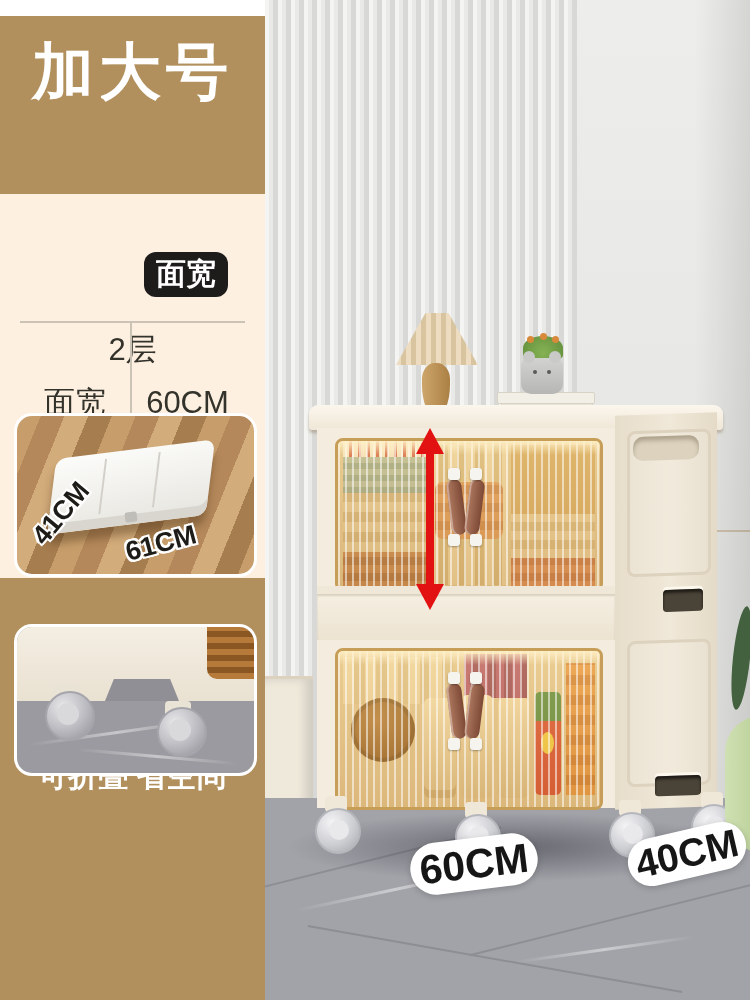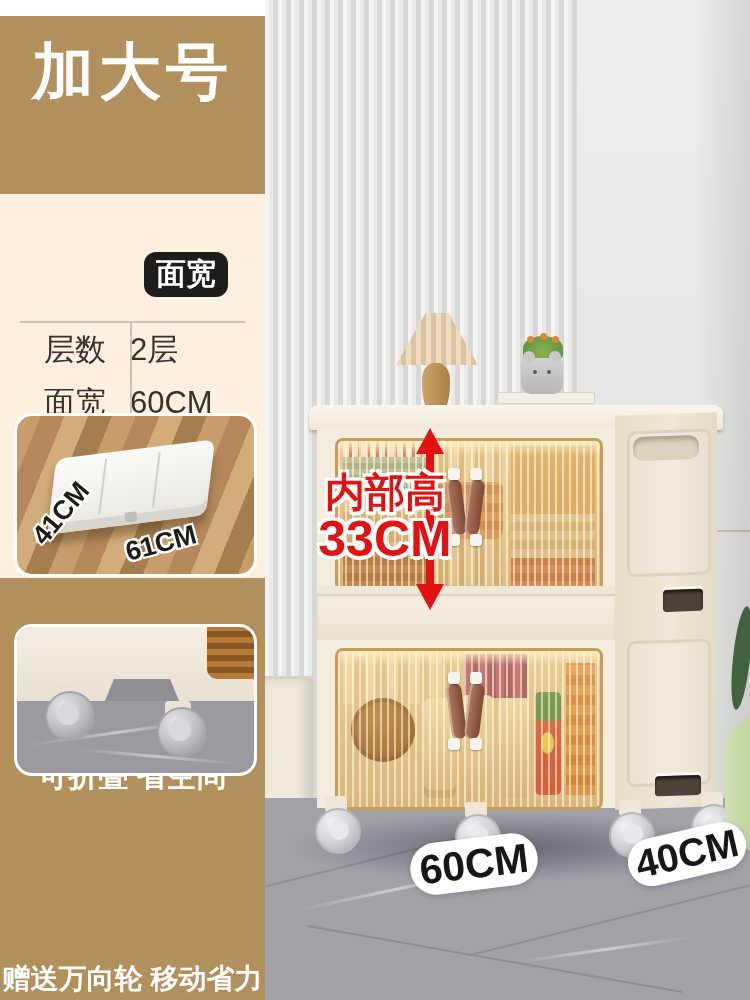--- a/index.html
+++ b/index.html
@@ -17,21 +17,21 @@
             color:#2b2a22;font-size:33px;font-weight:700;}
   #spec-panel{left:0;top:178px;width:265px;height:384px;background:#fdf0e1;}
   #big-number{left:30px;top:14px;font-size:102px;font-weight:900;color:#1c1c1a;line-height:1;}
   #width-badge{left:144px;top:58px;width:84px;height:45px;background:#1d1c1a;border-radius:12px;
             display:flex;align-items:center;justify-content:center;color:#fff;
             font-size:30px;font-weight:700;}
   #spec-table{left:20px;top:127px;width:225px;height:212px;
             border-top:2px solid #cbc4b6;border-bottom:2px solid #cbc4b6;}
   .spec-row{display:flex;height:53px;align-items:center;}
   .spec-label{width:110px;text-align:center;font-size:31px;color:#33322b;}
-  .spec-value{flex:1;font-size:31px;color:#33322b;}
+  .spec-value{flex:1;text-align:center;font-size:31px;color:#33322b;}
   #table-divider{left:130px;top:127px;width:2px;height:212px;background:#cbc4b6;}
 
   .photo-card{left:14px;width:237px;border:3px solid #fff;border-radius:18px;overflow:hidden;}
   #fold-card{top:397px;height:158px;background:
      repeating-linear-gradient(112deg,#c79e6b 0 22px,#b4885a 22px 44px,#d3ac7b 44px 66px,#a67d4f 66px 88px);}
   #fold-box{left:34px;top:34px;width:160px;height:74px;background:linear-gradient(175deg,#fcfcfa,#e6e5df);
      border-radius:10px;transform:rotate(-7deg) skewX(-14deg);
      box-shadow:0 10px 8px rgba(70,45,20,.4),inset 0 -10px 0 #d8d6cf;}
   .box-groove{position:absolute;top:6px;bottom:14px;width:2px;background:#d2d0c8;}
   #fold-latch{left:108px;top:96px;width:12px;height:10px;background:#bfbeb8;border-radius:2px;
@@ -149,21 +149,20 @@
   <div id="tan-header" class="abs">
     <div id="size-tag" class="abs">加大号</div>
   </div>
 
   <div id="spec-panel" class="abs">
     <div id="width-badge" class="abs">
       <span>面宽</span>
     </div>
     <div id="spec-table" class="abs">
       <div class="spec-row">
-        <div class="spec-label">层数</div>
         <div class="spec-value">2层</div>
       </div>
       <div class="spec-row">
         <div class="spec-label">面宽</div>
         <div class="spec-value">60CM</div>
       </div>
       <div class="spec-row">
         <div class="spec-label">侧深</div>
         <div class="spec-value">40CM</div>
       </div>
@@ -194,21 +193,20 @@
     <div class="marble-streak" style="left:60px;top:128px;width:160px;transform:rotate(5deg);"></div>
     <div class="wheel-fork" style="left:36px;top:58px;"></div>
     <div class="photo-wheel" style="left:28px;top:64px;">
         <div class="hub"></div>
       </div>
     <div class="wheel-fork" style="left:148px;top:74px;"></div>
     <div class="photo-wheel" style="left:140px;top:80px;">
         <div class="hub"></div>
       </div>
   </div>
-  <div id="wheel-caption" class="abs caption">赠送万向轮 移动省力</div>
 </div>
 
 <div id="scene" class="abs">
   <div id="slat-wall" class="abs"></div>
   <div id="right-wall" class="abs"></div>
   <div id="wall-seam" class="abs"></div>
   <div id="wall-corner-shade" class="abs"></div>
   <div id="baseboard" class="abs"></div>
 
   <div id="floor" class="abs">
@@ -323,24 +321,20 @@
   </div>
 
   <div id="plant-leaf" class="abs"></div>
   <div id="ottoman" class="abs"></div>
 
   <svg class="abs" style="left:147px;top:428px;" width="36" height="182" viewBox="0 0 36 182">
     <line x1="18" y1="20" x2="18" y2="162" stroke="#e31212" stroke-width="8"></line>
     <polygon points="18,0 4,26 32,26" fill="#e31212"></polygon>
     <polygon points="18,182 4,156 32,156" fill="#e31212"></polygon>
   </svg>
-  <div id="inner-height" class="abs">
-    <span class="l1">内部高</span>
-    <span class="l2">33CM</span>
-  </div>
 
   <div id="pill-60" class="floor-pill">
     <span>60CM</span>
   </div>
   <div id="pill-40" class="floor-pill">
     <span>40CM</span>
   </div>
 </div>
 
 </body></html>

